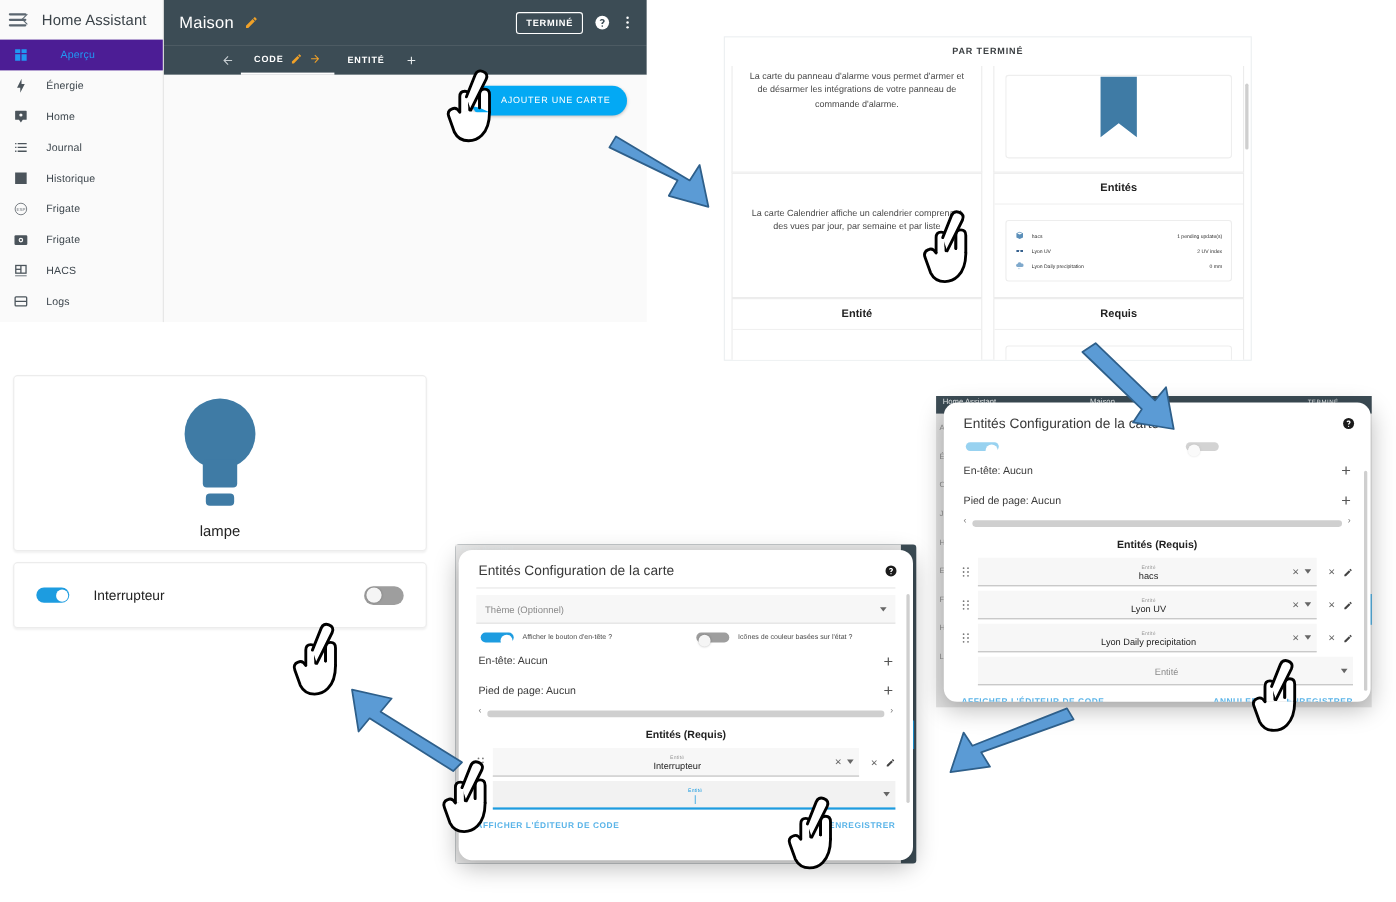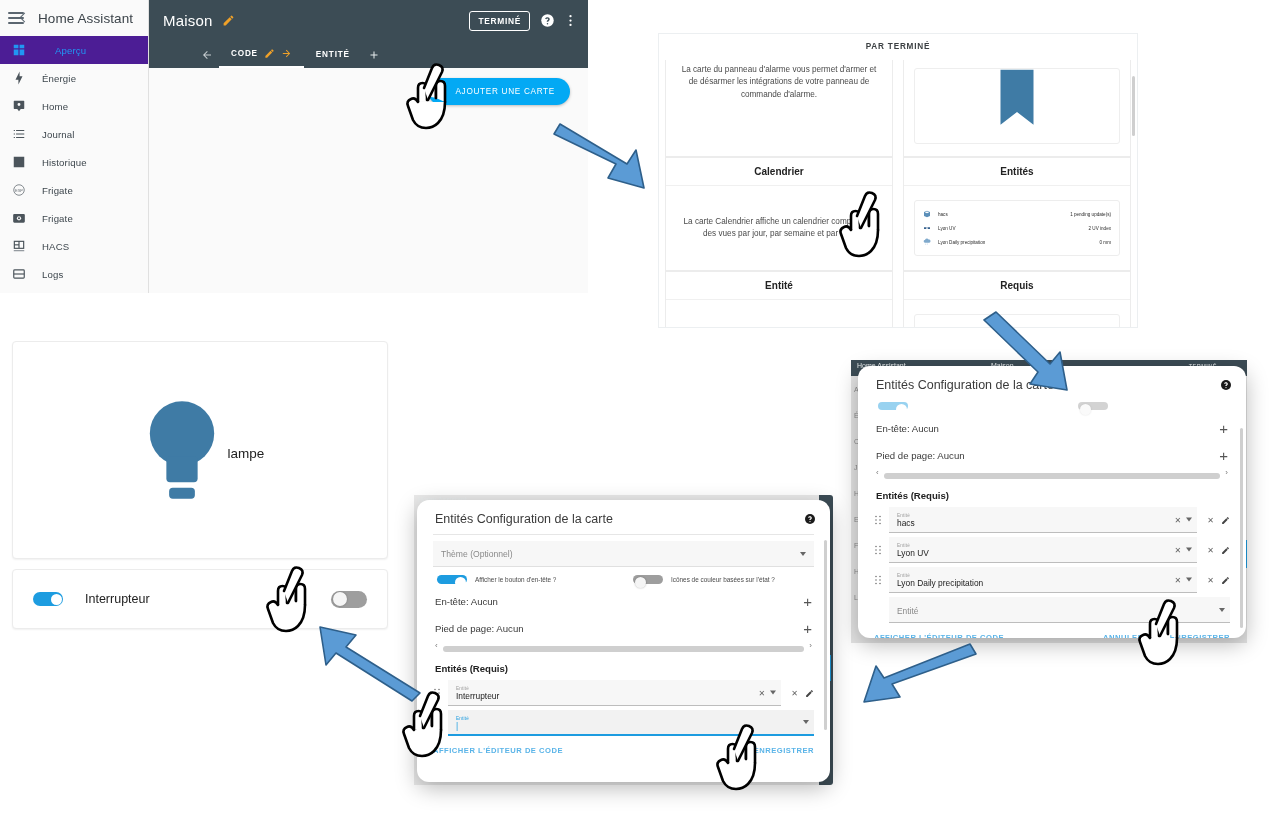--- a/index.html
+++ b/index.html
@@ -104,21 +104,21 @@
   #picker-scroll {
     position:absolute; right:2px; top:42px; width:3px; height:60px;
     background:#cfcfcf; border-radius:2px;
   }
 
   
   #panel-lamp { left: 12px; top: 341px; width: 376px; height: 278px; }
   .light-card {
     background:#fff; border:1px solid #ececec; border-radius:4px;
     box-shadow: 0 1px 2px rgba(0,0,0,.06);
-    height: 218px; display:flex; flex-direction:row; align-items:center; justify-content:center;
+    height: 160px; display:flex; flex-direction:column; align-items:center; justify-content:center;
   }
   .bulb { width:92px; height:116px; }
   .light-label { font-size:13.5px; color:#222; margin-top:6px; }
   .switch-card {
     margin-top:10px; background:#fff; border:1px solid #ececec; border-radius:4px;
     box-shadow: 0 1px 2px rgba(0,0,0,.06);
     height: 60px; display:flex; align-items:center; padding: 0 20px; gap:22px;
   }
   .switch-name { font-size:12.5px; color:#222; flex:1; }
   .toggle { width:30px; height:14px; border-radius:8px; position:relative; flex:0 0 30px; }
@@ -129,21 +129,21 @@
   .toggle.big { width:36px; height:17px; border-radius:9px; flex:0 0 36px; }
   .toggle.big:after { width:14px; height:14px; }
 
   
   .dlg {
     position:absolute; background:#fff; border-radius:12px;
     box-shadow: 0 6px 22px rgba(0,0,0,.28); overflow:hidden;
   }
   .dlg-title { font-size:12.5px; color:#3a3a3a; }
   .dlg-head { display:flex; align-items:center; padding: 12px 14px 8px 18px; }
-  .dlg-body { padding: 0 16px; position:relative; }
+  .dlg-body { padding: 0 16px; position:relative;text-align:center; }
   .row-line { display:flex; align-items:center; justify-content:space-between; padding:8px 2px; font-size:9.6px; color:#3a3a3a; }
   .plus { font-size:15px; color:#555; line-height:10px; }
   .sectionhdr { font-size:9.6px; font-weight:700; color:#222; padding:7px 2px 4px 2px; }
   .ent-row { display:flex; align-items:center; gap:7px; padding:2px 0; }
   .drag-dots { width:8px; height:10px; flex:0 0 8px; }
   .ent-field {
     flex:1; background:#f7f7f7; border-bottom:1px solid #bdbdbd; height:26px;
     padding: 2px 6px 0 8px; position:relative; display:flex; flex-direction:column; justify-content:center;
   }
   .ent-field.focus { background:#f2f2f2; border-bottom:2px solid #1d9ce0; }
@@ -334,21 +334,20 @@
         <div class="pcard-body" style="min-height:96px; align-items:flex-start;">
           <div style="border:1px solid #eee;border-radius:3px;width:100%;height:76px;display:flex;align-items:flex-start;justify-content:center;">
             <svg style="width:44px;height:64px;" viewBox="0 0 24 34">
                 <path fill="#3f7ba5" d="M3 0h18v30l-9-7-9 7V0z"></path>
               </svg>
           </div>
         </div>
       </div>
 
       <div class="pcard">
-        <div class="pcard-head">Calendrier</div>
         <div class="pcard-body" style="min-height:84px;">
           <div class="pcard-desc">La carte Calendrier affiche un calendrier comprenant des vues par jour, par semaine et par liste</div>
         </div>
       </div>
       <div class="pcard">
         <div class="pcard-head">Entités</div>
         <div class="pcard-body" style="min-height:84px;">
           <div class="mini-card">
             <div class="mini-row">
               <svg class="mini-ico" viewBox="0 0 24 24">

